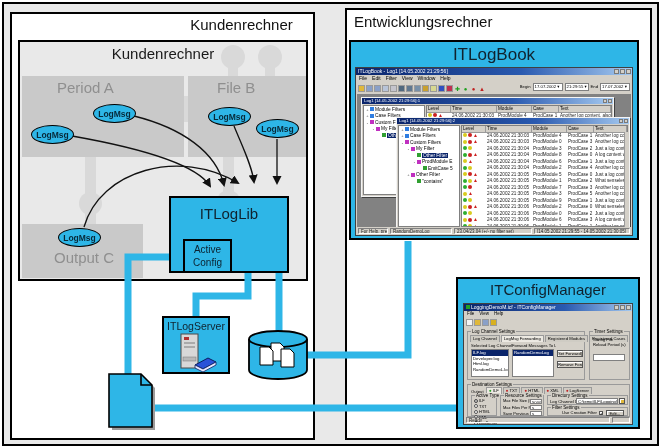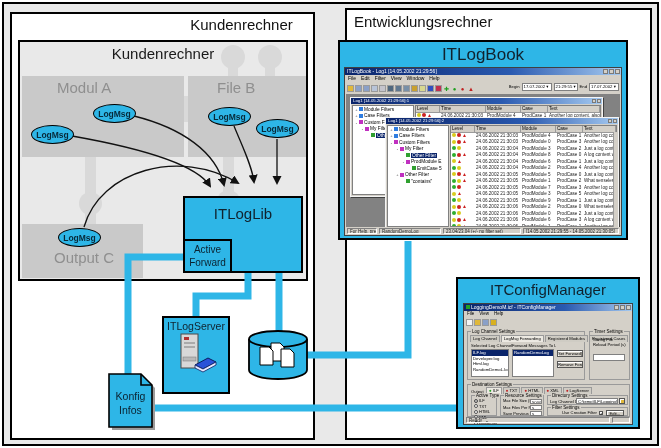--- a/index.html
+++ b/index.html
@@ -85,21 +85,21 @@
   <div class="knob" style="left:265px;top:60px;width:10px;height:17px"></div>
   <div class="knob" style="left:85px;top:157px;width:11px;height:67px"></div>
   <div class="knob round" style="left:79px;top:192px;width:23px;height:23px"></div>
   <div class="knob" style="left:223px;top:157px;width:11px;height:40px"></div>
   <div class="knob round" style="left:217px;top:190px;width:23px;height:23px"></div>
   <div class="knob" style="left:176px;top:96px;width:12px;height:26px"></div>
 
   <div class="module" style="left:22px;top:76px;width:162px;height:81px"></div>
   <div class="module" style="left:188px;top:76px;width:118px;height:81px"></div>
   <div class="module" style="left:22px;top:224px;width:121px;height:54px"></div>
-  <div class="modlabel" style="left:57px;top:79px">Modul A</div>
+  <div class="modlabel" style="left:57px;top:79px">Period A</div>
   <div class="modlabel" style="left:217px;top:79px">File B</div>
   <div class="modlabel" style="left:54px;top:249px">Output C</div>
 
   <svg class="overlay" width="661" height="448">
     <defs>
       <marker id="ah" markerWidth="7" markerHeight="7" refX="5.5" refY="3.5" orient="auto">
         <path d="M0,0 L7,3.5 L0,7 z" fill="#111"></path>
       </marker>
     </defs>
     <g stroke="#2eb6e7" stroke-width="7" fill="none">
@@ -117,29 +117,29 @@
       <path d="M277,139 L277,183" marker-end="url(#ah)"></path>
     </g>
   </svg>
 
   <div class="lm" style="left:31px;top:125px">LogMsg</div>
   <div class="lm" style="left:93px;top:104px">LogMsg</div>
   <div class="lm" style="left:208px;top:107px">LogMsg</div>
   <div class="lm" style="left:256px;top:119px">LogMsg</div>
   <div class="lm" style="left:58px;top:228px">LogMsg</div>
 
-  <div class="cyanbox" style="left:183px;top:196px;width:120px;height:77px">
+  <div class="cyanbox" style="left:169px;top:196px;width:120px;height:77px">
     <div class="heading" style="top:7px;font-size:15px">ITLogLib</div>
   </div>
   <div class="cyanbox" style="left:183px;top:239px;width:49px;height:34px;z-index:6;text-align:center;font-size:10px;color:#0b2230;line-height:1.25;padding-top:3px">
     <div>Active</div>
-    <div>Forward</div>
+    <div>Config</div>
   </div>
 
-  <div class="cyanbox" style="left:162px;top:316px;width:68px;height:78px">
+  <div class="cyanbox" style="left:162px;top:316px;width:68px;height:58px">
     <div class="heading" style="top:2px;font-size:10.5px">ITLogServer</div>
     <svg width="44" height="42" style="position:absolute;left:11px;top:15px">
       <rect x="6" y="1" width="17" height="34" fill="#d8d8d8" stroke="#4a4a4a" stroke-width="1"></rect>
       <rect x="9" y="4" width="5" height="3" fill="#b03030"></rect>
       <rect x="9" y="9" width="11" height="2" fill="#aaaaaa"></rect>
       <rect x="9" y="13" width="11" height="2" fill="#aaaaaa"></rect>
       <rect x="8" y="24" width="13" height="4" fill="#b8b8b8" stroke="#777" stroke-width="0.5"></rect>
       <path d="M20,32 l13,-7 l8,4 l-13,7 z" fill="#2a52d8" stroke="#0a1e60" stroke-width="1"></path>
       <path d="M20,32 l0,3 l8,4 l13,-7 l0,-3 l-13,7 z" fill="#e8e8ff" stroke="#0a1e60" stroke-width="0.8"></path>
     </svg>
@@ -153,26 +153,22 @@
       <path d="M36,21 h9 l4,4 v14 h-13 z" fill="#fff" stroke="#000" stroke-width="1"></path>
       <path d="M15,19 h9 l4,4 v14 h-13 z" fill="#fff" stroke="#000" stroke-width="1"></path>
     </g>
   </svg>
 
   <svg class="abs comp" width="56" height="64" style="left:104px;top:370px">
     <path d="M8,7 h32 l11,11 v42 h-43 z" fill="#9c9c9c"></path>
     <path d="M5,4 h32 l11,11 v42 h-43 z" fill="#2eb6e7" stroke="#000" stroke-width="1.6"></path>
     <path d="M37,4 v11 h11" fill="none" stroke="#000" stroke-width="1.6"></path>
   </svg>
-  <div class="abs comp" style="left:108px;top:390px;width:45px;text-align:center;font-size:10.5px;color:#0b2230;line-height:1.3;z-index:6">
-    <div>Konfig</div>
-    <div>Infos</div>
-  </div>
-
-  <div class="cyanbox" style="left:338px;top:40px;width:290px;height:200px">
+
+  <div class="cyanbox" style="left:349px;top:40px;width:290px;height:200px">
     <div class="heading" style="top:3px;font-size:17px">ITLogBook</div>
 
     <div class="shot" style="left:4px;top:25px;width:278px;height:169px">
       <div class="tbar">ITLogBook - Log1 [14.05.2002 21:29:56]</div>
       <div class="wbtns">
         <span class="wbtn"></span>
         <span class="wbtn"></span>
         <span class="wbtn"></span>
       </div>
       <div class="mbar" style="top:7px;height:7px">

